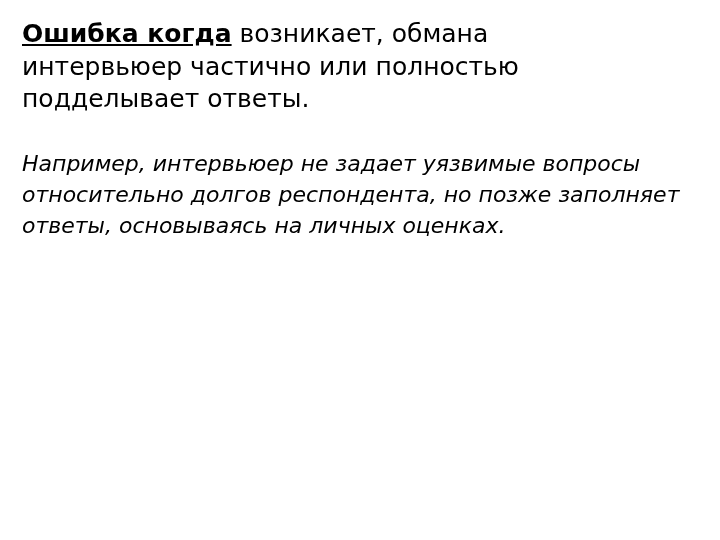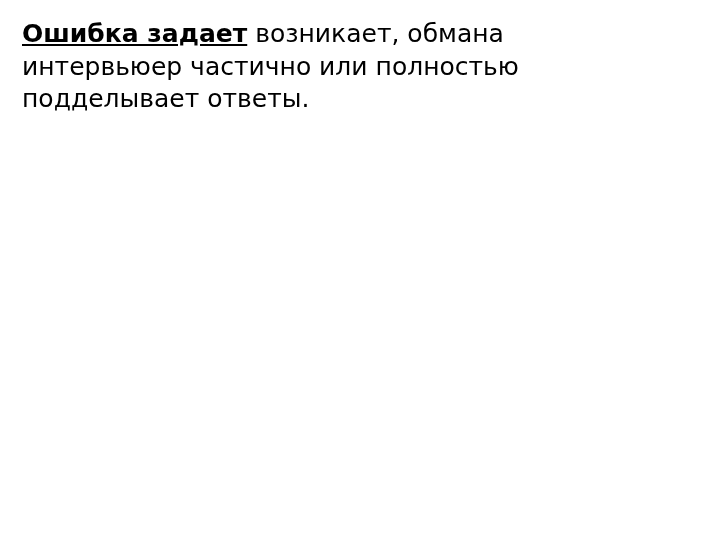--- a/index.html
+++ b/index.html
@@ -39,17 +39,18 @@
     margin: 32px 0 0 0;
     max-width: 660px;
   }
 </style>
 </head>
 <body>
 
 <div class="slide">
 
   <p class="para-main">
-    <span class="lead">Ошибка задает</span><span> возникает, обмана интервьюер частично или полностью подделывает ответы.</span>
+    <span class="lead">Ошибка когда</span><span> возникает, обмана интервьюер частично или полностью подделывает ответы.</span>
   </p>
 
+  <p class="para-example">Например, интервьюер не задает уязвимые вопросы относительно долгов респондента, но позже заполняет ответы, основываясь на личных оценках.</p>
 
 </div>
 
 </body></html>

